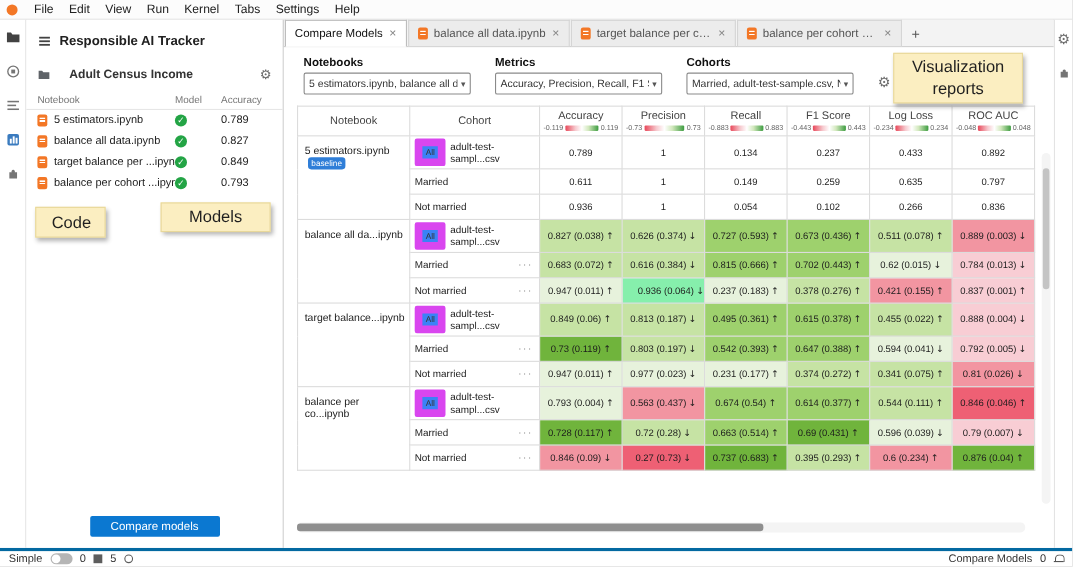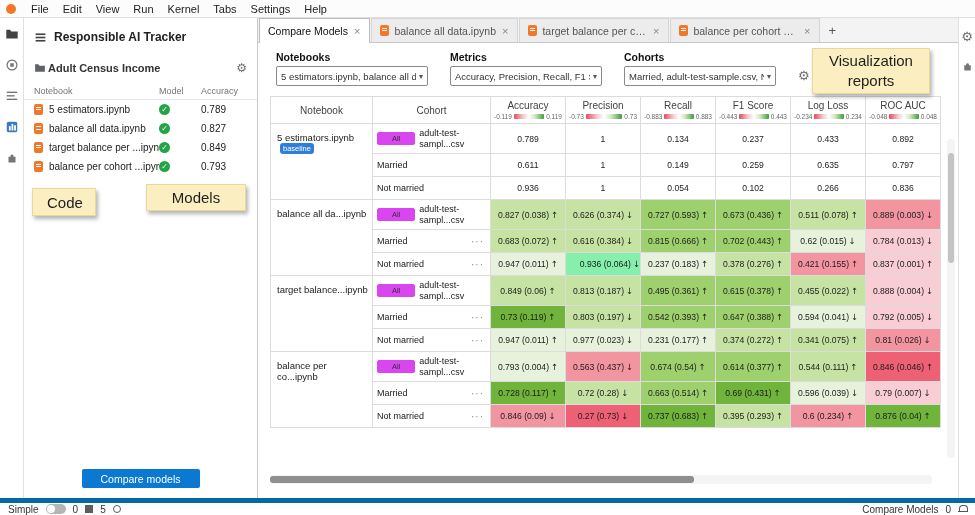--- a/index.html
+++ b/index.html
@@ -15,21 +15,21 @@
   
   .bodyrow { display:flex; height:480px; }
 
   .activitybar { width:24px; background:#ffffff; border-right:1px solid #e0e0e0; display:flex; flex-direction:column; align-items:center; padding-top:8px; gap:16px; }
   .act-icon { width:15px; height:15px; display:flex; align-items:center; justify-content:center; }
 
   
   .leftpanel { width:234px; background:#ffffff; border-right:1px solid #c9c9c9; position:relative; }
   .lp-title { display:flex; align-items:center; gap:7px; padding:12px 10px 10px 10px; }
   .lp-title-text { font-size:12px; font-weight:bold; color:#212121; }
-  .lp-project { display:flex; align-items:center; gap:2px; padding:8px 10px 6px 10px; }
+  .lp-project { display:flex; align-items:center; gap:17px; padding:8px 10px 6px 10px; }
   .lp-project-text { font-size:11px; font-weight:bold; color:#333; flex:1; }
   .gear { font-family:"DejaVu Sans", sans-serif; font-size:12px; color:#6d6d6d; line-height:1; cursor:pointer; }
   .lp-listhead { display:flex; padding:6px 10px 3px 10px; border-bottom:1px solid #e6e6e6; }
   .lp-listhead span { font-size:9px; color:#757575; }
   .lh-nb { flex:1; } .lh-model { width:42px; } .lh-acc { width:46px; text-align:left; }
   .nb-row { display:flex; align-items:center; padding:3px 10px; height:19px; cursor:pointer; }
   .nb-icon { width:9px; height:11px; background:#f37726; border-radius:2px; position:relative; flex:none; }
   .nb-icon::after { content:""; position:absolute; left:2px; right:2px; top:3px; height:5px;
      background:linear-gradient(#fff 0 1px, transparent 1px 2.5px, #fff 2.5px 3.5px, transparent 3.5px); }
   .nb-name { font-size:10px; color:#212121; flex:1; margin-left:6px; white-space:nowrap; overflow:hidden; }
@@ -81,38 +81,38 @@
   .cmp th { background:#fff; font-weight:normal; }
   .th-plain { font-size:10px; color:#424242; text-align:center; }
   .mname { font-size:10px; color:#424242; text-align:center; padding-top:3px; }
   .mscale { display:flex; align-items:center; padding:2px 3px 3px 3px; gap:2px; }
   .mmin, .mmax { font-size:6.5px; color:#666; white-space:nowrap; }
   .mbar { flex:1; height:5px; border-radius:1px; background:linear-gradient(90deg,#e8485a,#f6c9ce 30%,#ffffff 50%,#d2e8bd 70%,#3d9c40); }
   .nbcell { vertical-align:top; padding:8px 4px 0 6px; font-size:9.5px; color:#212121; }
   .baseline-badge { display:inline-block; background:#2f7ed8; color:#fff; font-size:7.5px; padding:1px 3px; border-radius:3px; margin-left:3px; vertical-align:1px; }
   .cohortcell { padding:2px 4px; font-size:9px; color:#212121; }
   .coh-inner { display:flex; align-items:center; gap:4px; }
-  .all-badge { flex:none; background:#d946ef; border:1px solid #d946ef; border-radius:2px; font-size:7.5px; padding:1px 14px; color:#333; }
+  .all-badge { flex:none; background:#3b82f6; border:7px solid #d946ef; border-radius:2px; font-size:7.5px; padding:1px 3px; color:#333; }
   .cohort-text { max-width:66px; overflow-wrap:anywhere; line-height:1.2; }
   .dots { margin-left:auto; color:#8a8a8a; font-size:10px; letter-spacing:1px; cursor:pointer; padding-right:2px; }
   .mcell { text-align:center; font-size:8.6px; color:#1c1c1c; height:23px; white-space:nowrap; }
   tr.grp-first .mcell, tr.grp-first .cohortcell { height:30px; }
   .arr { font-family:"DejaVu Sans", sans-serif; font-size:8.5px; margin-left:2px; }
 
   
   .vscroll { position:absolute; right:3px; top:96px; bottom:40px; width:8px; background:#f4f4f4; border-radius:4px; }
   .vscroll .thumb { position:absolute; top:14px; left:1px; width:6px; height:110px; background:#c4c4c4; border-radius:3px; cursor:pointer; }
   .hscroll { position:absolute; left:12px; right:26px; bottom:14px; height:9px; background:#f4f4f4; border-radius:4px; }
   .hscroll .thumb { position:absolute; left:0; top:1px; height:7px; width:64%; background:#8f8f8f; border-radius:3px; cursor:pointer; }
 
   
   .rightstrip { width:17px; background:#fff; border-left:1px solid #e0e0e0; display:flex; flex-direction:column; align-items:center; padding-top:12px; gap:16px; }
 
   
-  .statusbar { height:17px; border-top:5px solid #0369a1; background:#fff; display:flex; align-items:center; padding:0 8px; font-size:10px; color:#333; }
+  .statusbar { height:17px; border-top:3px solid #0369a1; background:#fff; display:flex; align-items:center; padding:0 8px; font-size:10px; color:#333; }
   .sb-left, .sb-right { display:flex; align-items:center; gap:7px; }
   .sb-right { margin-left:auto; }
   .mini-toggle { width:20px; height:10px; border-radius:5px; background:#b5b5b5; position:relative; cursor:pointer; }
   .mini-toggle::after { content:""; position:absolute; top:1px; left:1px; width:8px; height:8px; border-radius:50%; background:#fff; }
   .sb-sq { width:8px; height:8px; background:#5d5d5d; display:inline-block; }
   .sb-circ { width:8px; height:8px; border:1.5px solid #5d5d5d; border-radius:50%; display:inline-block; }
   .bell { position:relative; width:9px; height:9px; cursor:pointer; }
   .bell::before { content:""; position:absolute; left:1px; top:0; width:7px; height:6px; border:1px solid #555; border-bottom:none; border-radius:4px 4px 0 0; }
   .bell::after { content:""; position:absolute; left:0; top:6px; width:9px; height:1px; background:#555; }
 </style>

